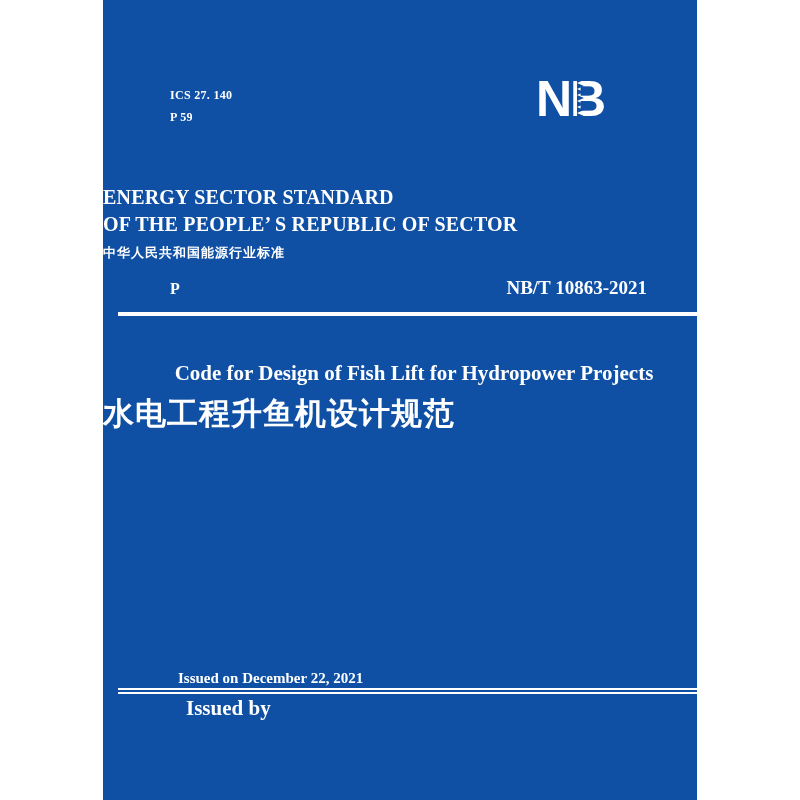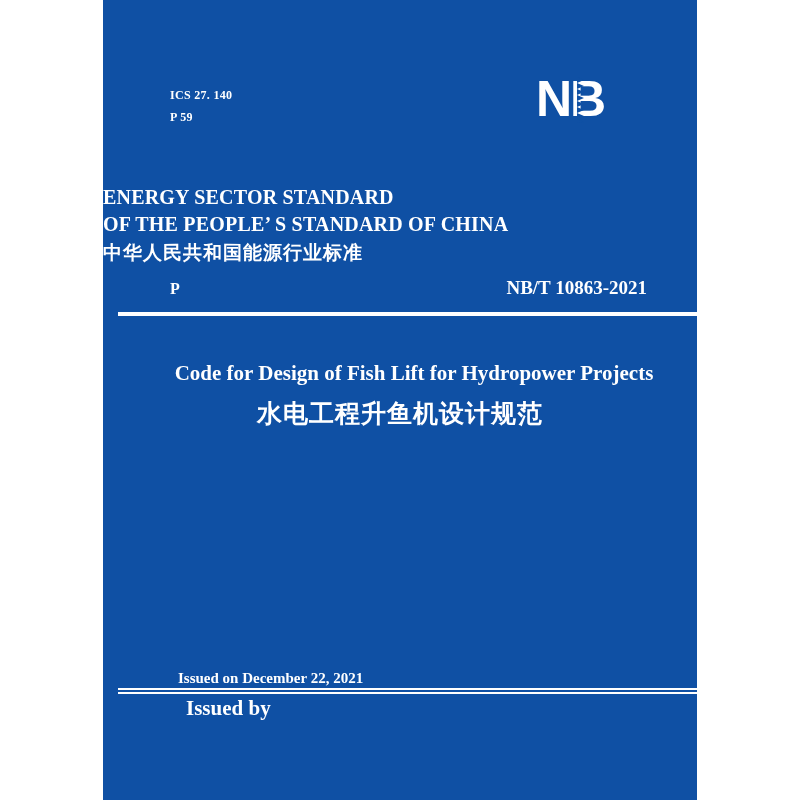--- a/index.html
+++ b/index.html
@@ -61,21 +61,21 @@
     text-align: left;
     margin-top: 20px;
   }
   .org-header .en {
     font-size: 20px;
     font-weight: bold;
     line-height: 27px;
     letter-spacing: 0.2px;
   }
   .org-header .zh {
-    font-size: 19px;
+    font-size: 13px;
     font-weight: bold;
     line-height: 29px;
     letter-spacing: 1px;
   }
   .class-row {
     position: absolute;
     top: 278px;
     left: 67px;
     right: 50px;
     display: flex;
@@ -102,22 +102,22 @@
     text-align: center;
     font-size: 21px;
     font-weight: bold;
     line-height: 28px;
   }
   .title-zh {
     position: absolute;
     top: 399px;
     left: 0;
     width: 100%;
-    text-align: center;
-    font-size: 25px;
+    text-align: left;
+    font-size: 31px;
     font-weight: bold;
     line-height: 30px;
     letter-spacing: 1px;
   }
   .dates-row {
     position: absolute;
     top: 668px;
     left: 75px;
     right: 57px;
     display: flex;
@@ -162,21 +162,21 @@
 
     <div class="nb-logo">
       <span>NB</span>
       <svg class="nb-saw" width="7" height="46" viewBox="0 0 7 46">
         <path d="M0 0 L7 3 L0 6 L7 9 L0 12 L7 15 L0 18 L7 21 L0 24 L7 27 L0 30 L7 33 L0 36 L7 39 L0 42 L7 45 L0 46 Z" fill="#0F50A4"></path>
       </svg>
     </div>
 
     <div class="org-header">
       <div class="en">ENERGY SECTOR STANDARD</div>
-      <div class="en">OF THE PEOPLE’ S STANDARD OF CHINA</div>
+      <div class="en">OF THE PEOPLE’ S REPUBLIC OF SECTOR</div>
       <div class="zh">中华人民共和国能源行业标准</div>
     </div>
 
     <div class="class-row">
       <span class="doc-class">P</span>
       <span class="std-number">NB/T 10863-2021</span>
     </div>
 
     <div class="rule-top"></div>
 

